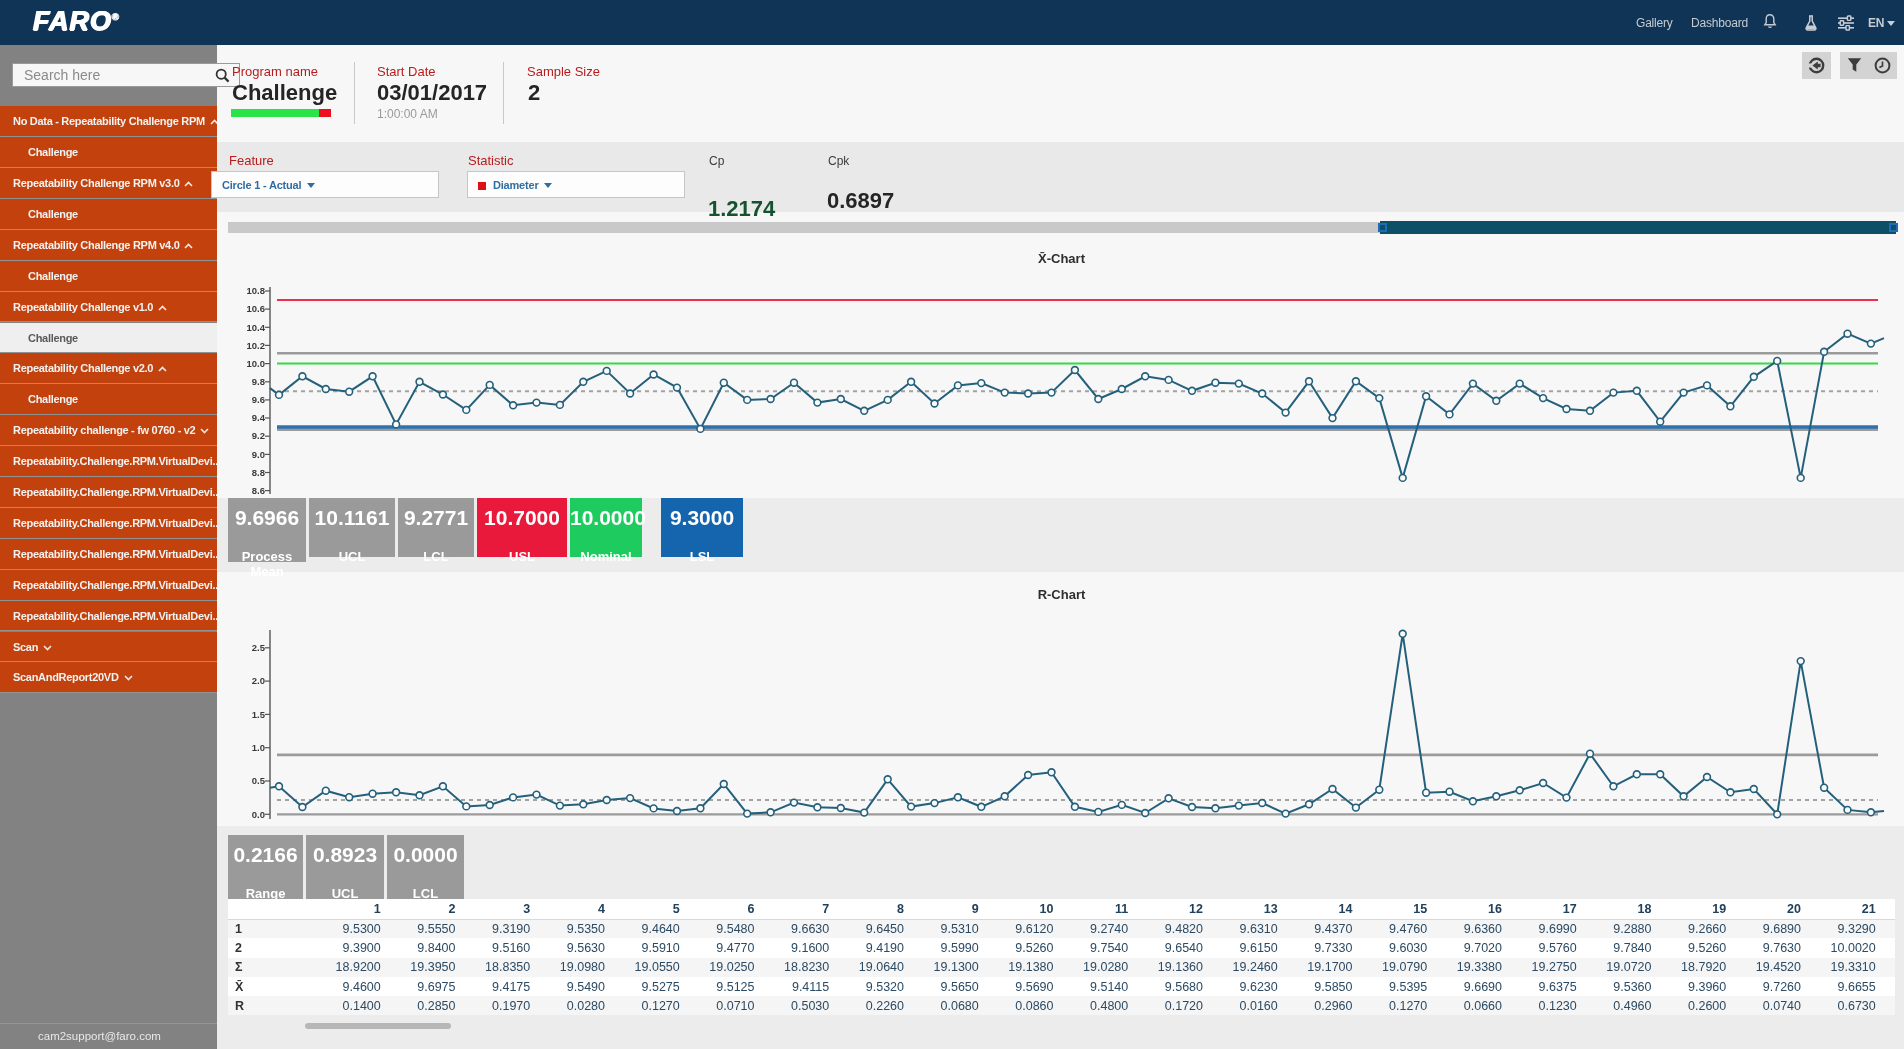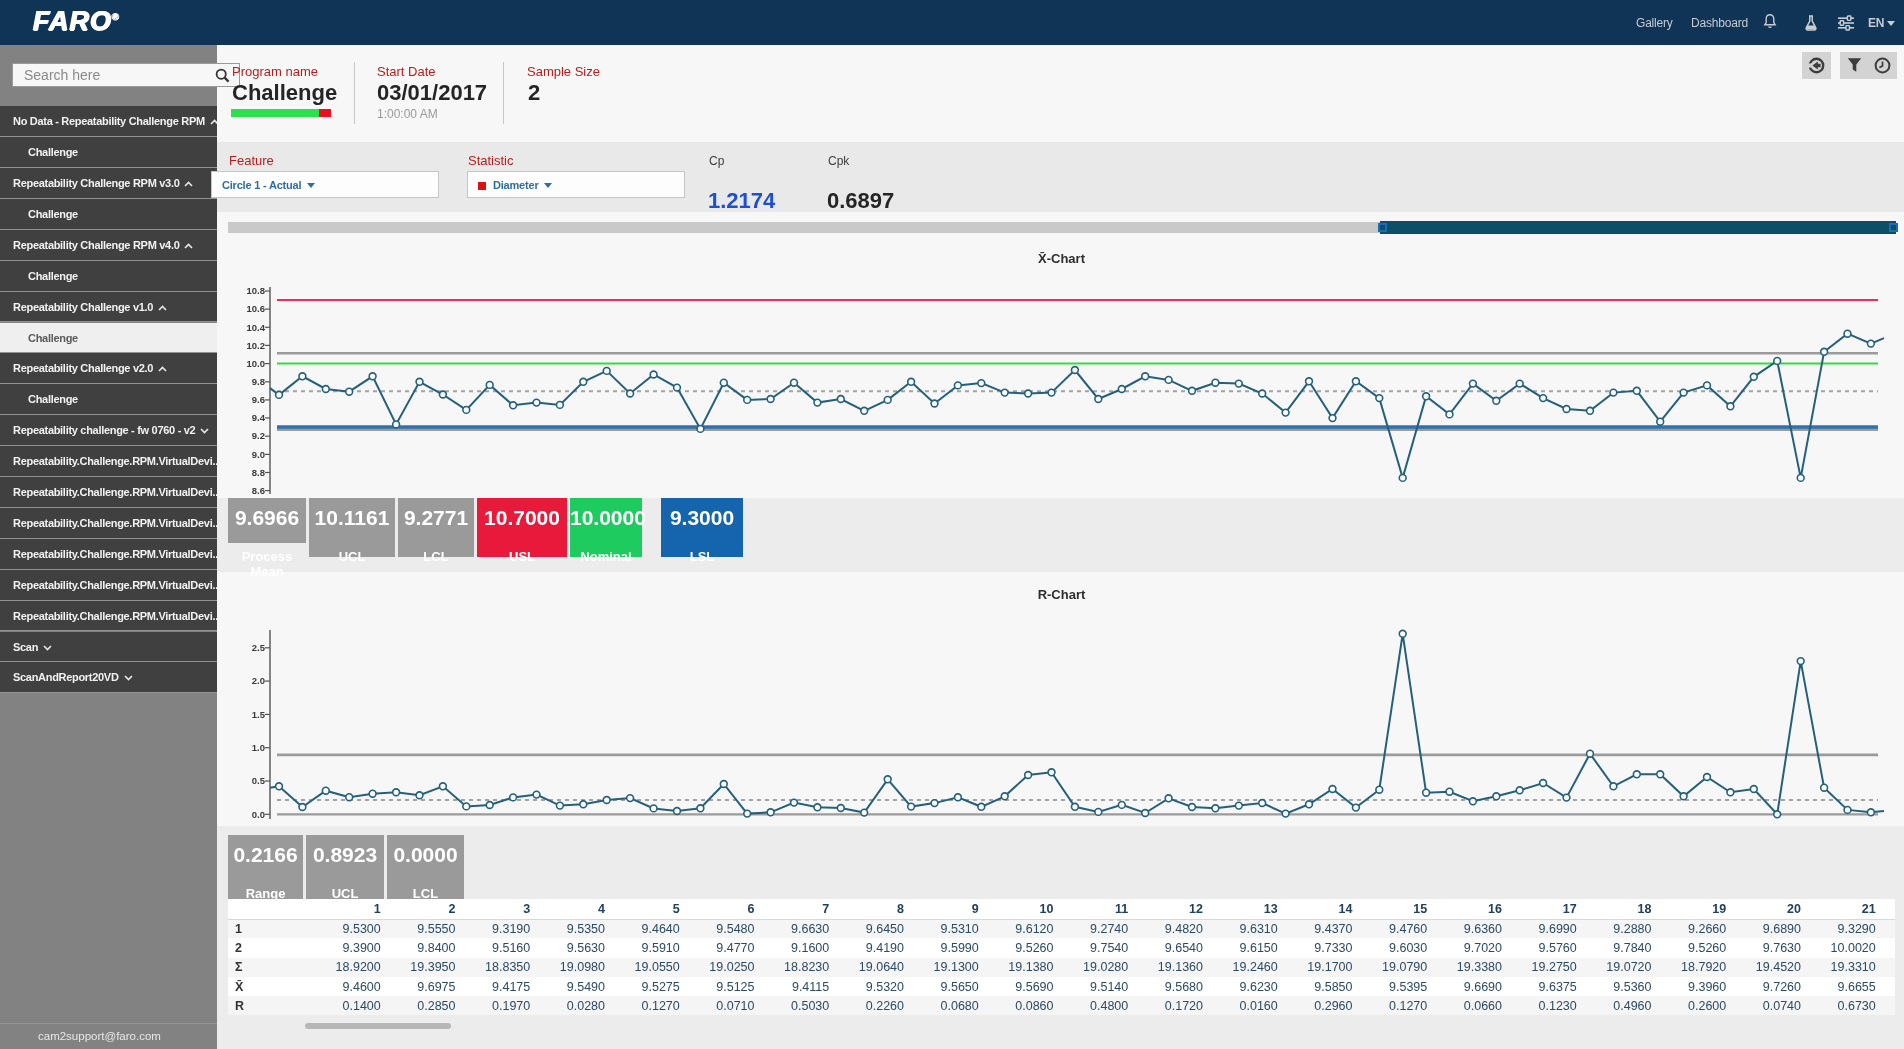--- a/index.html
+++ b/index.html
@@ -3,21 +3,21 @@
 *{margin:0;padding:0;box-sizing:border-box}
 html,body{width:1904px;height:1049px;overflow:hidden;font-family:"Liberation Sans",sans-serif;background:#ececec}
 .abs{position:absolute}
 #navbar{position:absolute;left:0;top:0;width:1904px;height:45px;background:#0f3456}
 #logo{position:absolute;left:33px;top:6px;color:#fff;font-size:27px;font-weight:bold;font-style:italic;letter-spacing:1px;text-shadow:0.7px 0 0 #fff,-0.7px 0 0 #fff,0 0.5px 0 #fff}
 .navlink{position:absolute;color:#c5cbd1;font-size:12px;letter-spacing:-0.2px;top:16px}
 #sidebar{position:absolute;left:0;top:45px;width:217px;height:1004px;background:#828282}
 #search{position:absolute;left:12px;top:18px;width:228px;height:24px;background:#f7f7f7;border:1px solid #9a9a9a}
 #search span{position:absolute;left:11px;top:3px;font-size:14px;color:#8a8a8a}
 #search svg{position:absolute;right:9px;top:4px}
-.sit{position:absolute;left:0;width:217px;height:30.9px;background:#404040;border-bottom:1px solid #929292;color:#f2f2f2;font-size:11px;letter-spacing:-0.3px;font-weight:bold;line-height:30px;padding-left:13px;white-space:nowrap;overflow:hidden}
+.sit{position:absolute;left:0;width:217px;height:30.9px;background:#c2410c;border-bottom:1px solid #929292;color:#f2f2f2;font-size:11px;letter-spacing:-0.3px;font-weight:bold;line-height:30px;padding-left:13px;white-space:nowrap;overflow:hidden}
 .sit.sub{padding-left:28px}
 .sit.sel{background:#efefef;color:#5a5a5a}
 #sfoot{position:absolute;left:0;top:978px;width:217px;height:26px;border-top:1px solid #949494;color:#e8e8e8;font-size:11.5px;line-height:25px;padding-left:38px}
 .band{position:absolute;left:217px;width:1687px}
 .hlabel{font-size:13px;color:#b91c1c}
 .hval{font-weight:bold;color:#252525;font-size:22px}
 .hsep{position:absolute;top:62px;width:1px;height:62px;background:#c8c8c8}
 .sbox{position:absolute;color:#fff;text-align:center}
 .bv{font-size:21px;font-weight:bold;margin-top:8px}
 .bl{font-size:13px;font-weight:bold;margin-top:19px}
@@ -141,21 +141,21 @@
 
 <div class="abs hlabel" style="left:229px;top:153px">Feature</div>
 <div class="abs dd" style="left:211px;top:171px;width:228px">
   <span class="ddt">Circle 1 - Actual</span><span class="caret"></span>
 </div>
 <div class="abs hlabel" style="left:468px;top:153px">Statistic</div>
 <div class="abs dd" style="left:467px;top:171px;width:218px">
   <span class="rsq"></span><span class="ddt">Diameter</span><span class="caret"></span>
 </div>
 <div class="abs" style="left:709px;top:154px;font-size:12px;color:#3c3c3c">Cp</div>
-<div class="abs" style="left:708px;top:188px;font-size:22px;font-weight:bold;color:#1d4ed8">1.2174</div>
+<div class="abs" style="left:708px;top:196px;font-size:22px;font-weight:bold;color:#14532d">1.2174</div>
 <div class="abs" style="left:828px;top:154px;font-size:12px;color:#3c3c3c">Cpk</div>
 <div class="abs" style="left:827px;top:188px;font-size:22px;font-weight:bold;color:#252525">0.6897</div>
 
 <div class="abs" style="left:228px;top:222px;width:1668px;height:11px;background:#c9c9c9">
   <div class="abs" style="left:1152px;top:-1px;width:516px;height:13px;background:#0d4f66">
     <span class="abs" style="left:-2px;top:2px;width:9px;height:9px;background:#0d4f66;border:2px solid #1e6bb8"></span>
     <span class="abs" style="right:-2px;top:2px;width:9px;height:9px;background:#0d4f66;border:2px solid #1e6bb8"></span>
   </div>
 </div>
 
@@ -344,21 +344,21 @@
 <circle cx="1707.0" cy="777.0" r="3.4" fill="#fbfbfb" stroke="#24607c" stroke-width="1.6"></circle>
 <circle cx="1730.4" cy="792.3" r="3.4" fill="#fbfbfb" stroke="#24607c" stroke-width="1.6"></circle>
 <circle cx="1753.8" cy="789.0" r="3.4" fill="#fbfbfb" stroke="#24607c" stroke-width="1.6"></circle>
 <circle cx="1777.2" cy="814.3" r="3.4" fill="#fbfbfb" stroke="#24607c" stroke-width="1.6"></circle>
 <circle cx="1800.7" cy="661.1" r="3.4" fill="#fbfbfb" stroke="#24607c" stroke-width="1.6"></circle>
 <circle cx="1824.1" cy="787.7" r="3.4" fill="#fbfbfb" stroke="#24607c" stroke-width="1.6"></circle>
 <circle cx="1847.5" cy="809.9" r="3.4" fill="#fbfbfb" stroke="#24607c" stroke-width="1.6"></circle>
 <circle cx="1870.9" cy="812.3" r="3.4" fill="#fbfbfb" stroke="#24607c" stroke-width="1.6"></circle>
 </svg>
 
-<div class="sbox" style="left:228px;width:78px;top:498px;height:45px;background:#9a9a9a">
+<div class="sbox" style="left:228px;width:78px;top:498px;height:64px;background:#9a9a9a">
     <div class="bv">9.6966</div>
     <div class="bl">Process Mean</div>
   </div>
 <div class="sbox" style="left:309px;width:86px;top:498px;height:59px;background:#9a9a9a">
     <div class="bv">10.1161</div>
     <div class="bl">UCL</div>
   </div>
 <div class="sbox" style="left:398px;width:76px;top:498px;height:59px;background:#9a9a9a">
     <div class="bv">9.2771</div>
     <div class="bl">LCL</div>

